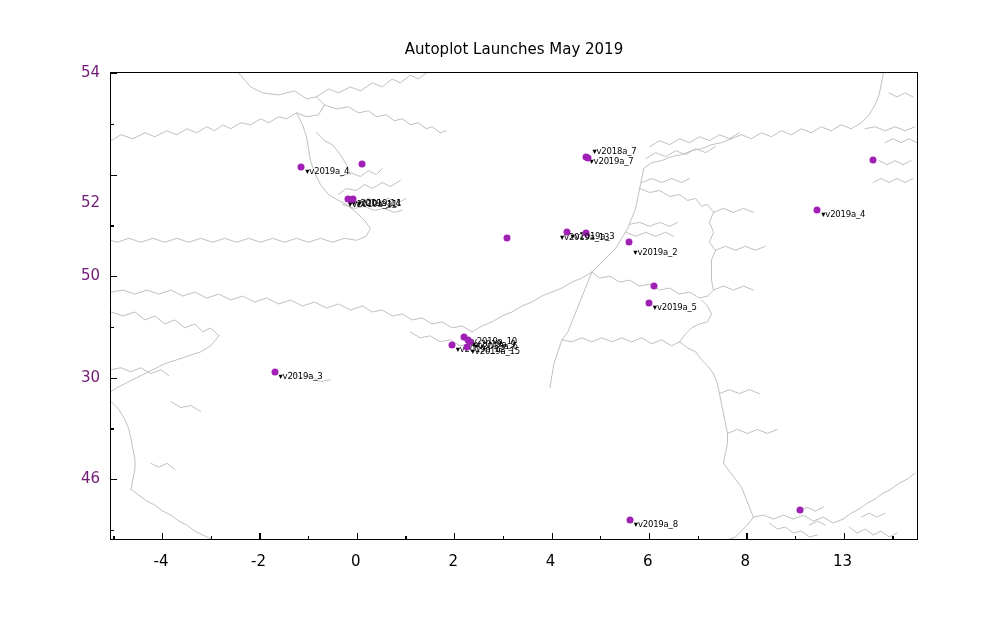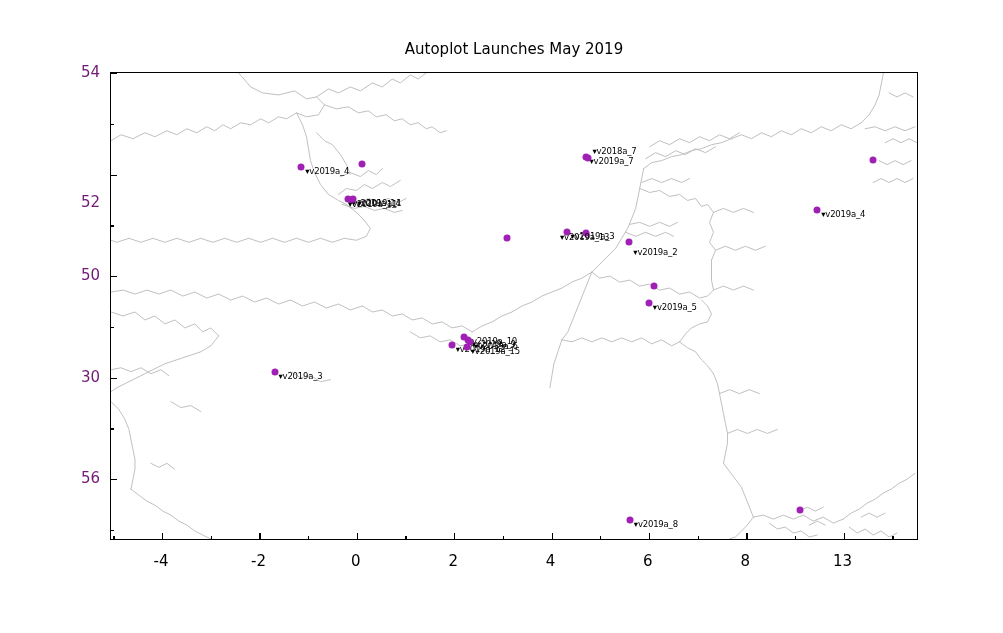--- a/index.html
+++ b/index.html
@@ -282,14 +282,14 @@
     <div class="tick-label-x" style="left: 355.807px; top: 552px;">0</div>
     <div class="tick-label-x" style="left: 453.157px; top: 552px;">2</div>
     <div class="tick-label-x" style="left: 550.506px; top: 552px;">4</div>
     <div class="tick-label-x" style="left: 647.855px; top: 552px;">6</div>
     <div class="tick-label-x" style="left: 745.205px; top: 552px;">8</div>
     <div class="tick-label-x" style="left: 842.554px; top: 552px;">13</div>
     <div class="tick-label-y" style="left: 66px; width: 34px; top: 72px;">54</div>
     <div class="tick-label-y" style="left: 66px; width: 34px; top: 173.518px; margin-top: 28px;">52</div>
     <div class="tick-label-y" style="left: 66px; width: 34px; top: 275.037px;">50</div>
     <div class="tick-label-y" style="left: 66px; width: 34px; top: 376.555px;">30</div>
-    <div class="tick-label-y" style="left: 66px; width: 34px; top: 478.074px;">56</div>
+    <div class="tick-label-y" style="left: 66px; width: 34px; top: 478.074px;">46</div>
   </div>
 
 </body></html>

